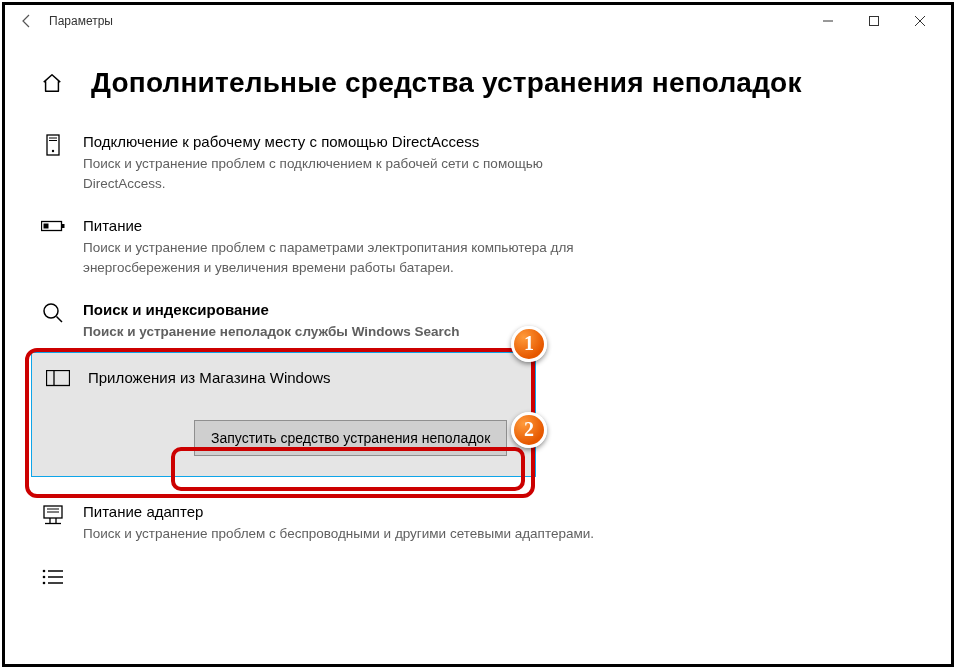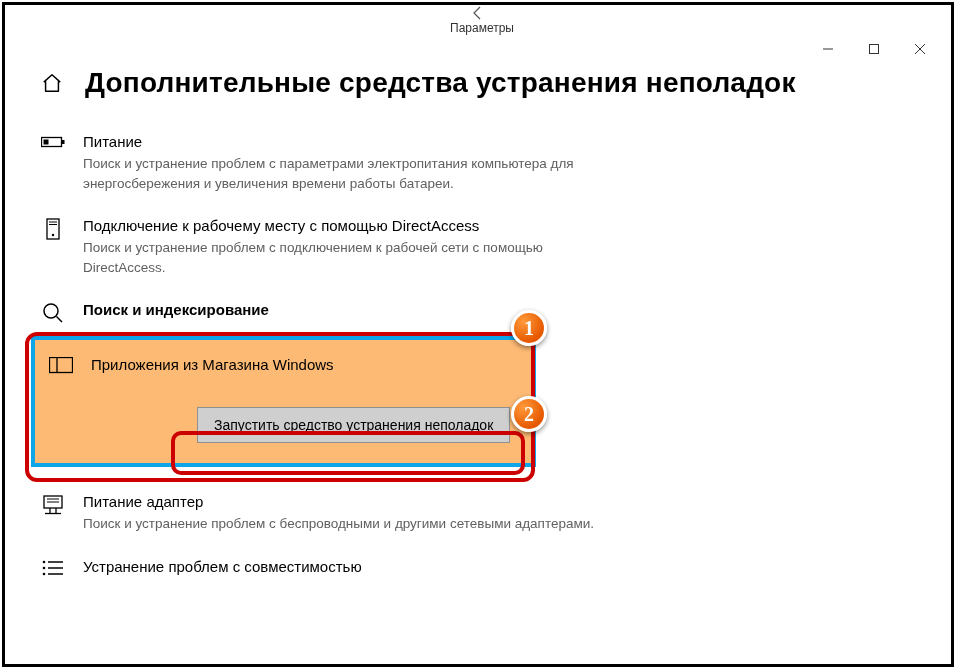--- a/index.html
+++ b/index.html
@@ -18,21 +18,20 @@
     top: 2px; left: 2px; right: 2px; bottom: 2px;
     border: 3px solid #000;
   }
   .titlebar {
     height: 32px;
     display: flex;
     align-items: center;
     padding: 0 8px;
     font-size: 12px;
     color: #333;
-    flex-direction: column;
   }
   .titlebar .back {
     width: 28px; height: 28px;
     display: flex; align-items: center; justify-content: center;
     color: #555;
   }
   .titlebar .title { margin-left: 8px; }
   .win-controls {
     margin-left: auto;
     display: flex;
@@ -42,21 +41,21 @@
     width: 46px; height: 28px;
     display: flex; align-items: center; justify-content: center;
     color: #333;
   }
   .page {
     padding: 30px 20px 0 36px;
   }
   .page-head {
     display: flex;
     align-items: center;
-    gap: 22px;
+    gap: 28px;
     margin-bottom: 28px;
   }
   .home-icon {
     width: 22px; height: 22px;
     color: #000;
     flex: 0 0 auto;
   }
   h1 {
     font-weight: 600;
     font-size: 28px;
@@ -90,22 +89,22 @@
     line-height: 1.45;
   }
   
   .ts-selected-wrap {
     position: relative;
     width: 505px;
     margin: 4px 0 14px -10px;
     padding-bottom: 6px;
   }
   .ts-selected {
-    background: #fdba74;
-    border: 4px solid #0ea5e9;
+    background: #e5e5e5;
+    border: 1px solid #0ea5e9;
     padding: 16px 14px 20px 14px;
   }
   .ts-selected .ts-item { padding: 0; width: auto; }
   .run-btn {
     margin: 26px 0 0 148px;
     height: 36px;
     padding: 0 16px;
     background: #cfcfcf;
     border: 1px solid #8f8f8f;
     font-size: 14px;
@@ -188,56 +187,57 @@
             <path d="M3 11 L12 3 L21 11 M5 10 V21 H19 V10" fill="none" stroke="#000" stroke-width="1.6" stroke-linejoin="round"></path>
           </svg>
       </span>
       <h1>Дополнительные средства устранения неполадок</h1>
     </div>
 
     <div class="ts-list">
 
       <div class="ts-item">
         <span class="ts-icon">
-          <svg width="24" height="16" viewBox="0 0 24 16">
-              <rect x="0.5" y="3.5" width="20" height="9" fill="none" stroke="#000" stroke-width="1.3"></rect>
-              <rect x="21" y="6" width="2.5" height="4" fill="#000"></rect>
-              <rect x="2.5" y="5.5" width="5" height="5" fill="#000"></rect>
-            </svg>
-        </span>
-        <div class="ts-body">
-          <div class="ts-title">Питание</div>
-          <div class="ts-desc">Поиск и устранение проблем с параметрами электропитания компьютера для энергосбережения и увеличения  времени работы батареи.</div>
-        </div>
-      </div>
-
-      <div class="ts-item">
-        <span class="ts-icon">
           <svg width="14" height="22" viewBox="0 0 14 22">
               <rect x="1" y="1" width="12" height="20" fill="none" stroke="#000" stroke-width="1.3"></rect>
               <line x1="3" y1="4" x2="11" y2="4" stroke="#000" stroke-width="1"></line>
               <line x1="3" y1="6.5" x2="11" y2="6.5" stroke="#000" stroke-width="1"></line>
               <circle cx="7" cy="17" r="1.2" fill="#000"></circle>
             </svg>
         </span>
         <div class="ts-body">
           <div class="ts-title">Подключение к рабочему месту с помощью DirectAccess</div>
           <div class="ts-desc">Поиск и устранение проблем с подключением к рабочей сети с помощью DirectAccess.</div>
         </div>
       </div>
 
+      <div class="ts-item">
+        <span class="ts-icon">
+          <svg width="24" height="16" viewBox="0 0 24 16">
+              <rect x="0.5" y="3.5" width="20" height="9" fill="none" stroke="#000" stroke-width="1.3"></rect>
+              <rect x="21" y="6" width="2.5" height="4" fill="#000"></rect>
+              <rect x="2.5" y="5.5" width="5" height="5" fill="#000"></rect>
+            </svg>
+        </span>
+        <div class="ts-body">
+          <div class="ts-title">Питание</div>
+          <div class="ts-desc">Поиск и устранение проблем с параметрами электропитания компьютера для энергосбережения и увеличения  времени работы батареи.</div>
+        </div>
+      </div>
+
       <div class="ts-item" style="padding-bottom:6px;font-weight:bold;">
         <span class="ts-icon">
           <svg width="22" height="22" viewBox="0 0 22 22">
               <circle cx="9" cy="9" r="7" fill="none" stroke="#000" stroke-width="1.5"></circle>
               <line x1="14.5" y1="14.5" x2="20" y2="20" stroke="#000" stroke-width="1.5"></line>
             </svg>
         </span>
         <div class="ts-body">
           <div class="ts-title">Поиск и индексирование</div>
+          <div class="ts-desc">Поиск и устранение неполадок службы Windows Search</div>
         </div>
       </div>
 
       <div class="ts-selected-wrap">
         <div class="ts-selected">
           <div class="ts-item" style="width:auto;">
             <span class="ts-icon">
               <svg width="24" height="18" viewBox="0 0 24 18">
                   <rect x="0.5" y="0.5" width="23" height="15" fill="none" stroke="#000" stroke-width="1.3"></rect>
                   <line x1="8" y1="0.5" x2="8" y2="15.5" stroke="#000" stroke-width="1.3"></line>
@@ -279,19 +279,18 @@
           <svg width="22" height="18" viewBox="0 0 22 18">
             <circle cx="2" cy="3" r="1.3" fill="#000"></circle>
               <line x1="6" y1="3" x2="21" y2="3" stroke="#000" stroke-width="1.5"></line>
             <circle cx="2" cy="9" r="1.3" fill="#000"></circle>
               <line x1="6" y1="9" x2="21" y2="9" stroke="#000" stroke-width="1.5"></line>
             <circle cx="2" cy="15" r="1.3" fill="#000"></circle>
               <line x1="6" y1="15" x2="21" y2="15" stroke="#000" stroke-width="1.5"></line>
           </svg>
         </span>
         <div class="ts-body">
-          <div class="ts-title">Устранение проблем с совместимостью</div>
         </div>
       </div>
 
     </div>
   </div>
 </div>
 
 </body></html>

